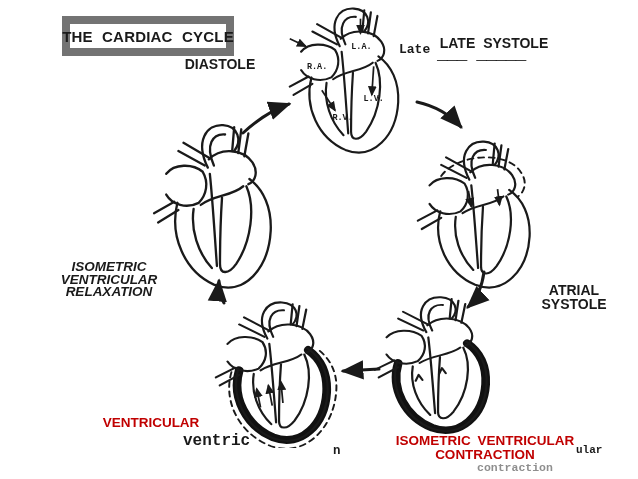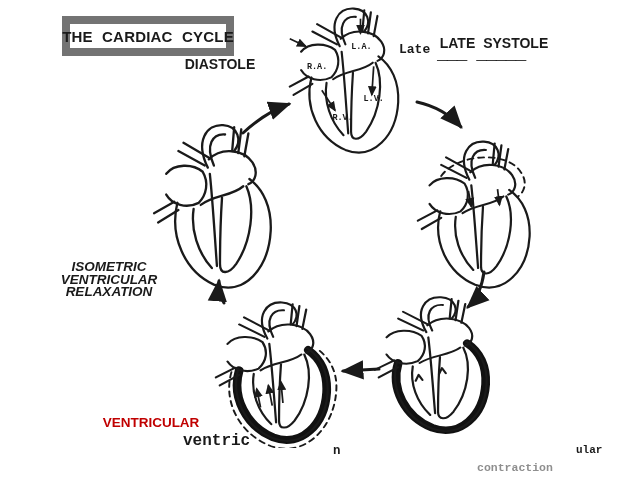--- a/index.html
+++ b/index.html
@@ -111,27 +111,35 @@
       </symbol>
     </defs>
   </svg>
 
   <div class="title-box">
     <span>THE CARDIAC CYCLE</span>
   </div>
 
   <div class="lbl" id="lbl-diastole">DIASTOLE</div>
   <div class="lbl" id="lbl-late-diastole">LATE SYSTOLE</div>
+  <div class="lbl" id="lbl-atrial-systole">
+    <div>ATRIAL</div>
+    <div>SYSTOLE</div>
+  </div>
   <div class="lbl" id="lbl-ivr">
     <div>ISOMETRIC</div>
     <div>VENTRICULAR</div>
     <div>RELAXATION</div>
   </div>
   <div class="lbl" id="lbl-ve">
     <div>VENTRICULAR</div>
+  </div>
+  <div class="lbl" id="lbl-ivc">
+    <div>ISOMETRIC VENTRICULAR</div>
+    <div>CONTRACTION</div>
   </div>
 
   <div class="scan" id="scan-late">Late</div>
   <div class="scan" id="scan-late-dash">___ _____</div>
   <div class="scan" id="scan-ventric">ventric</div>
   <div class="scan" id="scan-n">n</div>
   <div class="scan" id="scan-ular">ular</div>
   <div class="scan" id="scan-contraction">contraction</div>
 
   <svg class="heart" style="left:286px;top:4px;" width="132" height="156" viewBox="0 0 140 170" preserveAspectRatio="none">

